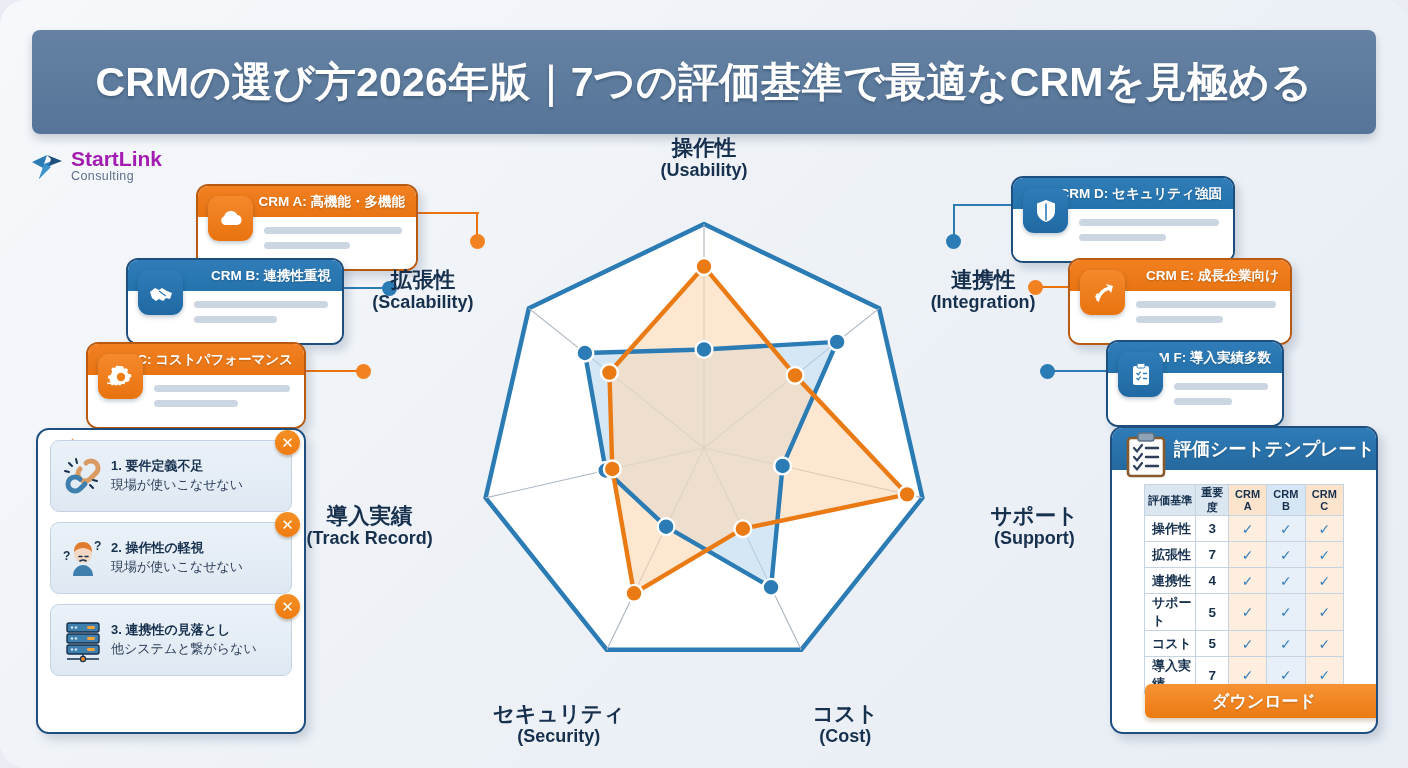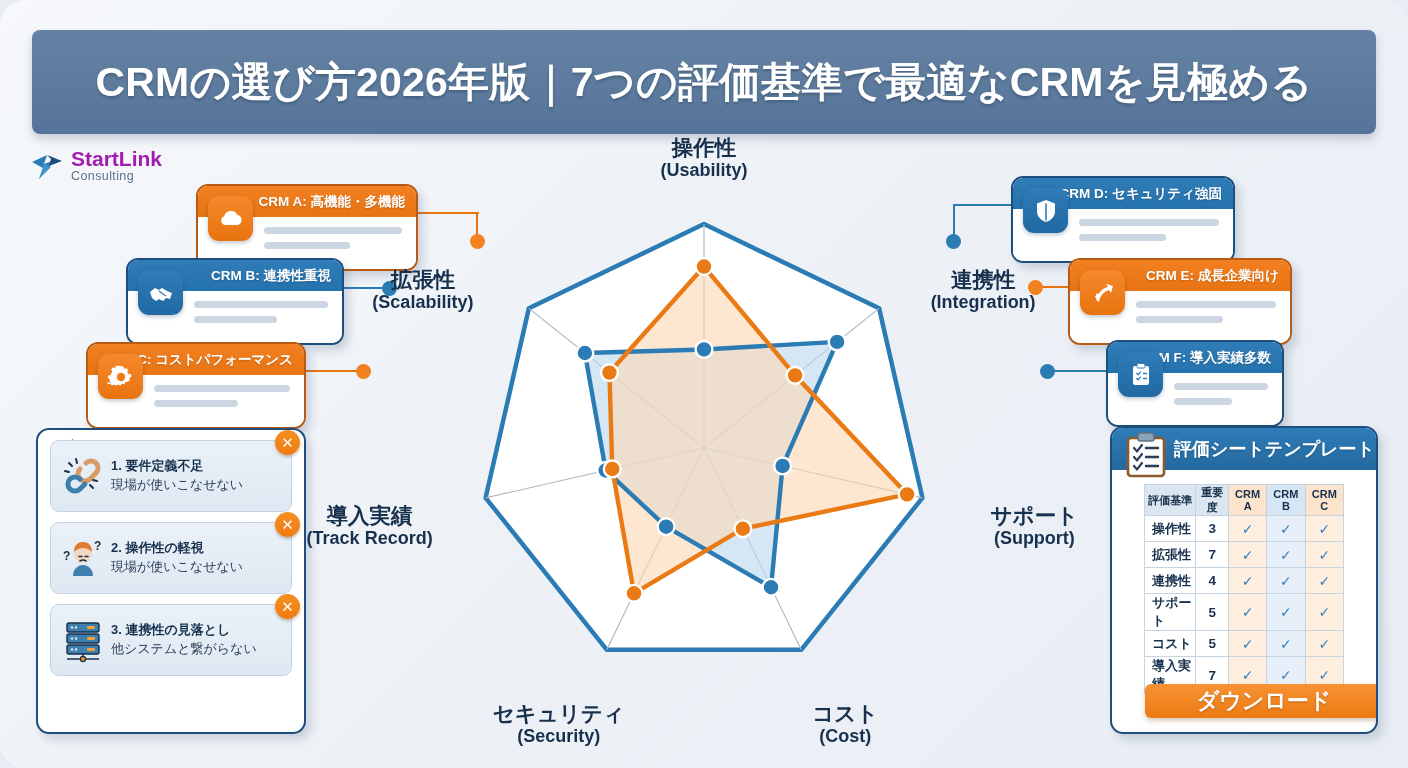--- a/index.html
+++ b/index.html
@@ -142,21 +142,21 @@
   table.sheet td.crit{ font-size:13px; text-align:left; padding-left:7px; background:#fff;}
   table.sheet td.ca{ background:#fdeee0; }
   table.sheet td.cb{ background:#e7f0f9; }
   table.sheet td.cc{ background:#fdeee0; }
   .chk{ color:#3a7fba; font-size:14px; font-weight:bold; }
   .dl-btn{
     position:absolute; left:33px; bottom:14px; width:238px; height:34px;
     background:linear-gradient(180deg,#f79234,#ec7a12);
     border-radius:6px; box-shadow:0 3px 5px rgba(120,70,10,.28);
     display:flex; align-items:center; justify-content:center;
-    color:#fff; font-size:22px; font-weight:bold; text-shadow:0 1px 2px rgba(0,0,0,.22);
+    color:#fff; font-size:17px; font-weight:bold; text-shadow:0 1px 2px rgba(0,0,0,.22);
   }
 </style>
 </head>
 <body>
 
 <div id="page">
 
   <div class="title-bar">
     <div class="title-text">CRMの選び方2026年版｜7つの評価基準で最適なCRMを見極める</div>
   </div>

